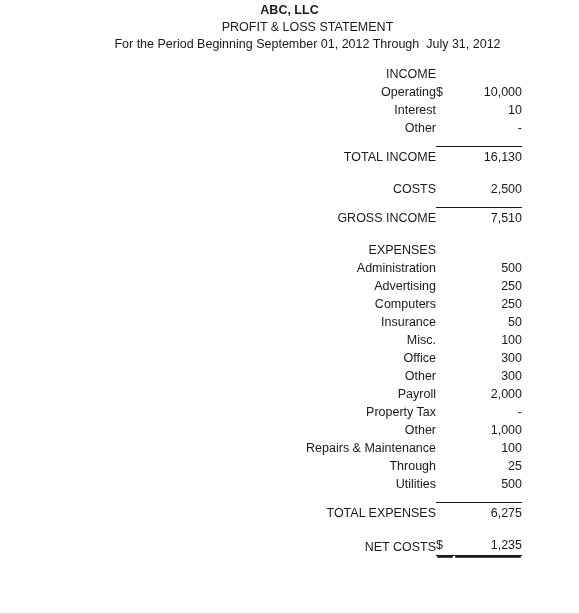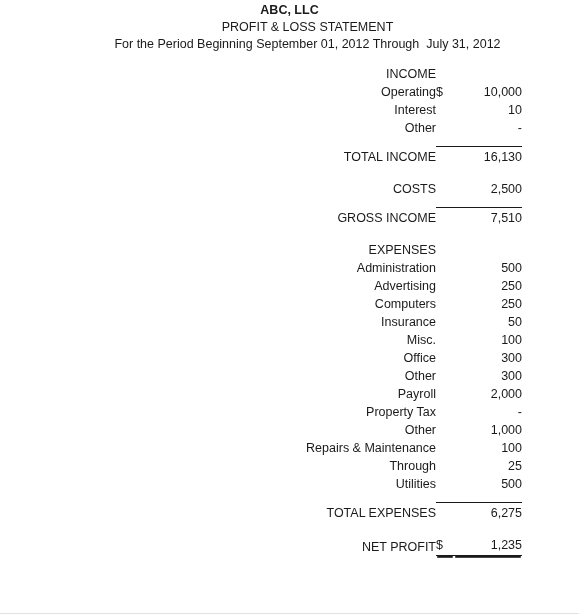--- a/index.html
+++ b/index.html
@@ -249,20 +249,20 @@
         <td class="amt">6,275</td>
       </tr>
 
       <tr class="spacer">
           <td></td>
           <td></td>
           <td></td>
         </tr>
 
       <tr class="rule-double">
-        <td class="label">NET PROFIT</td>
+        <td class="label">NET COSTS</td>
         <td class="sym">$</td>
         <td class="amt">1,235</td>
       </tr>
 
     </tbody>
   </table>
 </div>
 
 </body></html>

